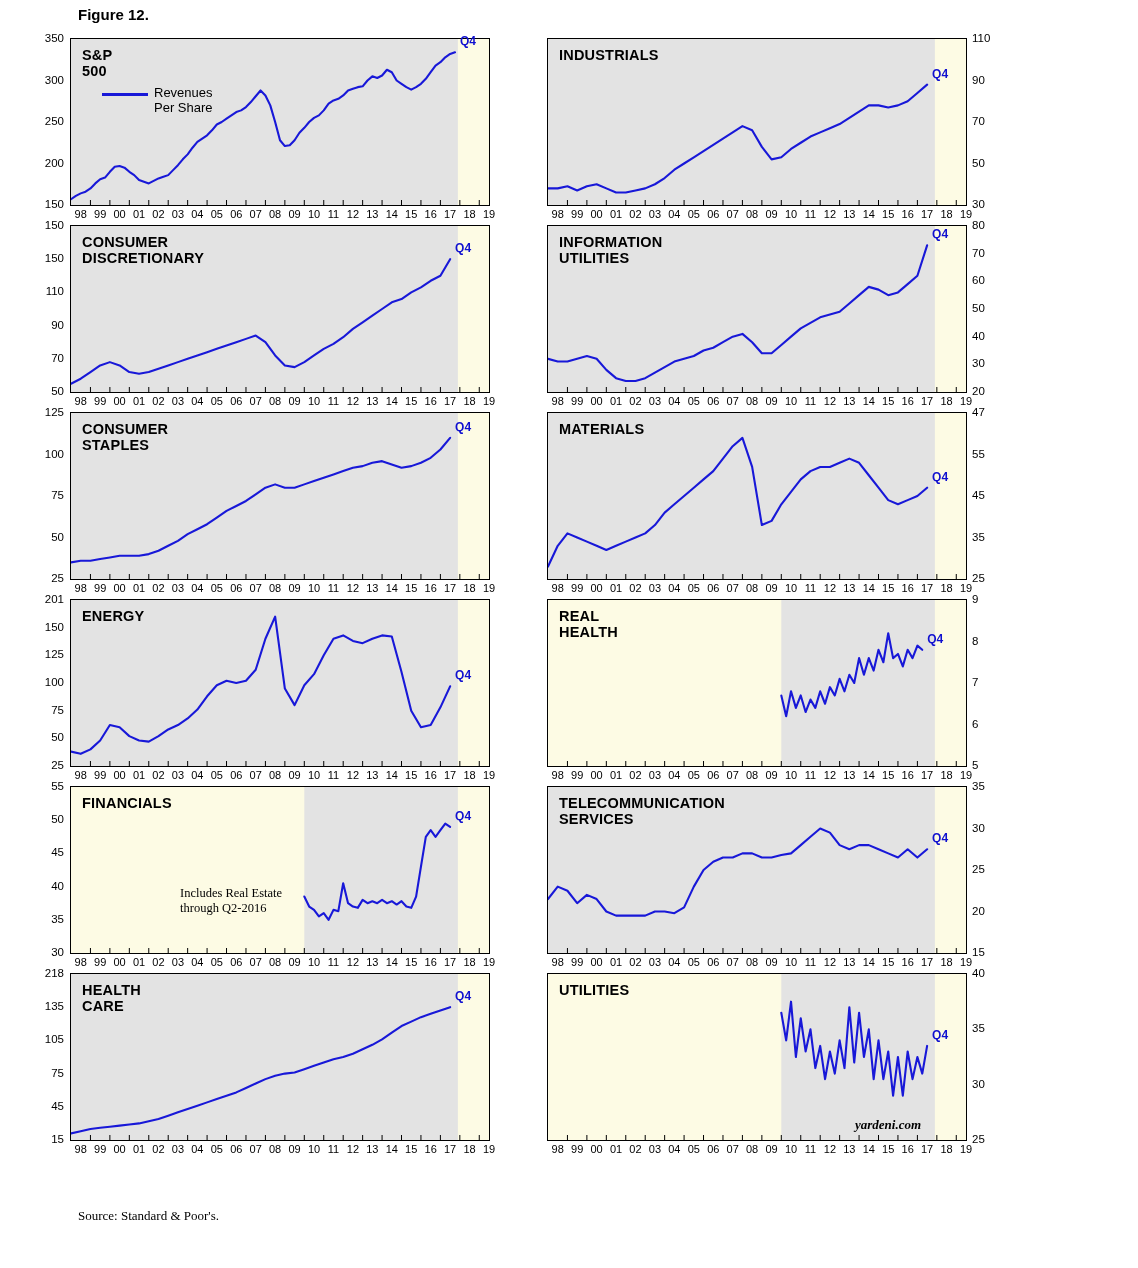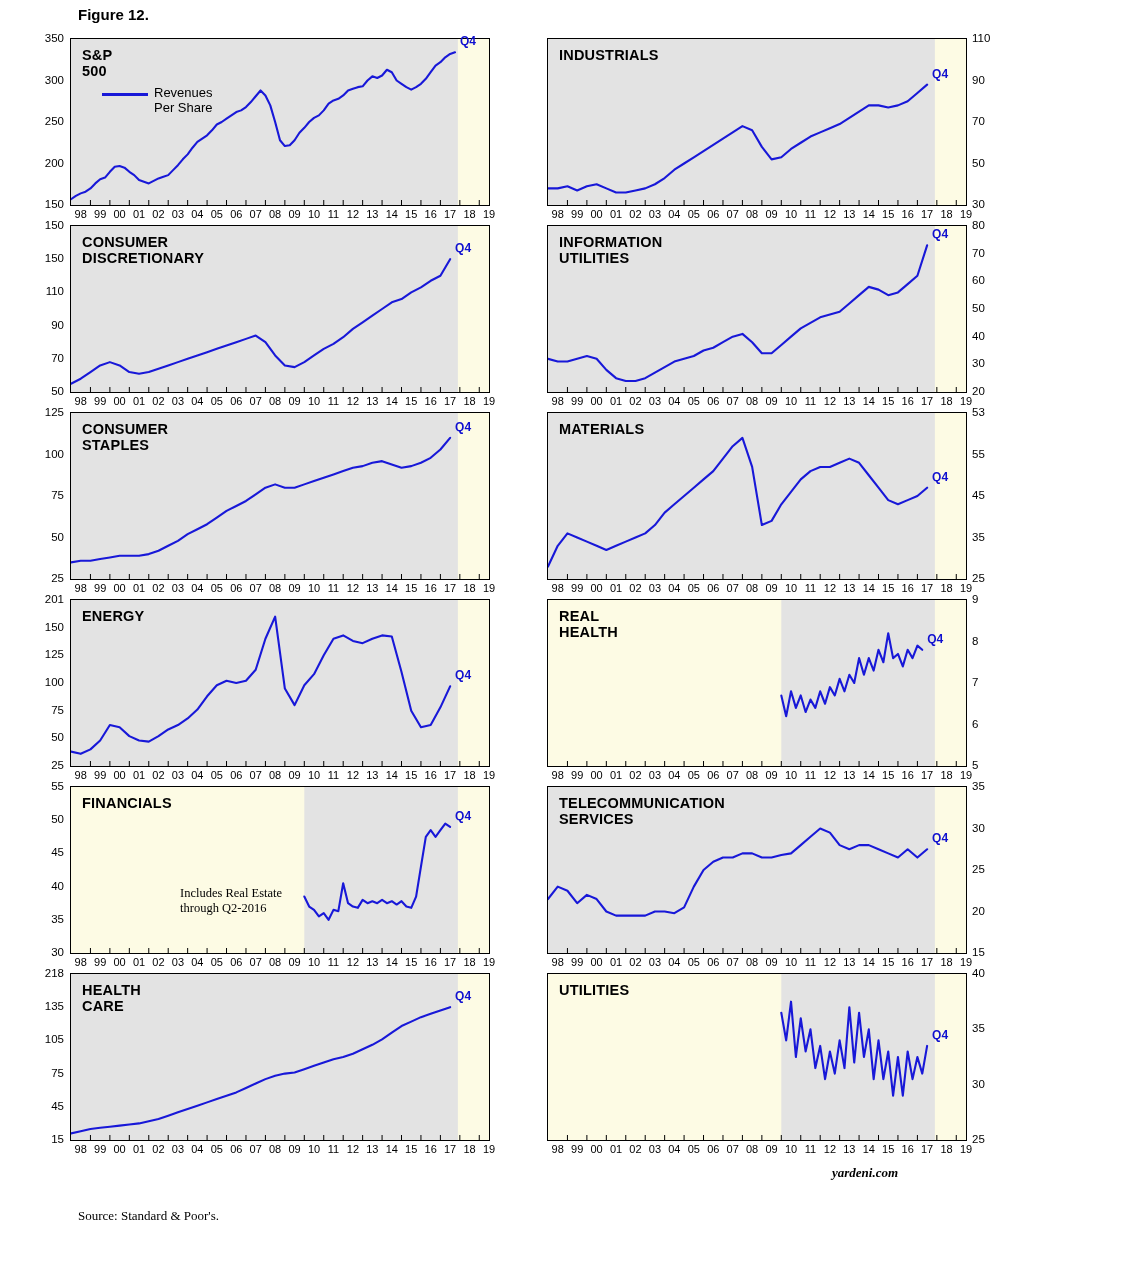--- a/index.html
+++ b/index.html
@@ -347,21 +347,21 @@
           <line x1="388.84" y1="161" x2="388.84" y2="166" stroke="#000" stroke-width="1"></line>
           <line x1="408.28" y1="161" x2="408.28" y2="166" stroke="#000" stroke-width="1"></line>
        <path d="M0.00,153.55 L9.72,132.80 L19.44,120.35 L29.16,124.50 L38.88,128.65 L48.60,132.80 L58.33,136.95 L68.05,132.80 L77.77,128.65 L87.49,124.50 L97.21,120.35 L106.93,112.05 L116.65,99.60 L126.37,91.30 L136.09,83.00 L145.81,74.70 L155.53,66.40 L165.26,58.10 L174.98,45.65 L184.70,33.20 L194.42,24.90 L204.14,53.95 L213.86,112.05 L223.58,107.90 L233.30,91.30 L243.02,78.85 L252.74,66.40 L262.47,58.10 L272.19,53.95 L281.91,53.95 L291.63,49.80 L301.35,45.65 L311.07,49.80 L320.79,62.25 L330.51,74.70 L340.23,87.15 L349.95,91.30 L359.67,87.15 L369.40,83.00 L379.12,74.70" fill="none" stroke="#1818d8" stroke-width="2.1" stroke-linejoin="round" stroke-linecap="round"></path>
      </svg>
       </div>
       <div class="panel-title" style="left: 559px; top: 393px;">MATERIALS</div>
       <div class="ylab right" style="top: 545px; font-size: 11.5px; left: 972px; width: 34px;">25</div>
       <div class="ylab right" style="top: 503.5px; font-size: 11.5px; left: 972px; width: 34px;">35</div>
       <div class="ylab right" style="top: 462px; font-size: 11.5px; left: 972px; width: 34px;">45</div>
       <div class="ylab right" style="top: 420.5px; font-size: 11.5px; left: 972px; width: 34px;">55</div>
-      <div class="ylab right" style="top: 379px; font-size: 11.5px; left: 972px; width: 34px;">53</div>
+      <div class="ylab right" style="top: 379px; font-size: 11.5px; left: 972px; width: 34px;">47</div>
       <div class="xlab" style="left: 546.721px; top: 554px; font-size: 11px;">98</div>
       <div class="xlab" style="left: 566.163px; top: 554px; font-size: 11px;">99</div>
       <div class="xlab" style="left: 585.605px; top: 554px; font-size: 11px;">00</div>
       <div class="xlab" style="left: 605.047px; top: 554px; font-size: 11px;">01</div>
       <div class="xlab" style="left: 624.488px; top: 554px; font-size: 11px;">02</div>
       <div class="xlab" style="left: 643.93px; top: 554px; font-size: 11px;">03</div>
       <div class="xlab" style="left: 663.372px; top: 554px; font-size: 11px;">04</div>
       <div class="xlab" style="left: 682.814px; top: 554px; font-size: 11px;">05</div>
       <div class="xlab" style="left: 702.256px; top: 554px; font-size: 11px;">06</div>
       <div class="xlab" style="left: 721.698px; top: 554px; font-size: 11px;">07</div>
@@ -723,15 +723,15 @@
       <div class="xlab" style="left: 799.465px; top: 1115px; font-size: 11px;">11</div>
       <div class="xlab" style="left: 818.907px; top: 1115px; font-size: 11px;">12</div>
       <div class="xlab" style="left: 838.349px; top: 1115px; font-size: 11px;">13</div>
       <div class="xlab" style="left: 857.791px; top: 1115px; font-size: 11px;">14</div>
       <div class="xlab" style="left: 877.233px; top: 1115px; font-size: 11px;">15</div>
       <div class="xlab" style="left: 896.674px; top: 1115px; font-size: 11px;">16</div>
       <div class="xlab" style="left: 916.116px; top: 1115px; font-size: 11px;">17</div>
       <div class="xlab" style="left: 935.558px; top: 1115px; font-size: 11px;">18</div>
       <div class="xlab" style="left: 955px; top: 1115px; font-size: 11px;">19</div>
       <div class="q4" style="left: 932.116px; top: 999.933px;">Q4</div>
-      <div class="watermark" style="left: 832px; top: 1089px; margin-top: 48px;">yardeni.com</div>
+      <div class="watermark" style="left: 855px; top: 1089px;">yardeni.com</div>
     </div>
   </div>
 
 </body></html>

